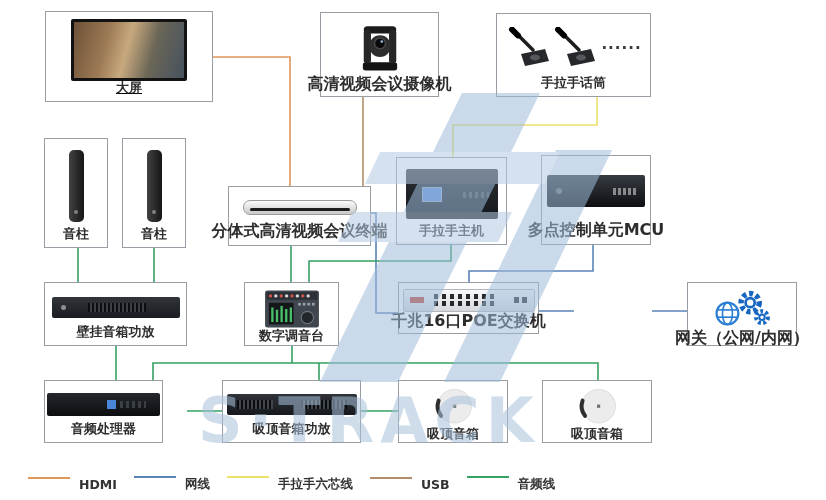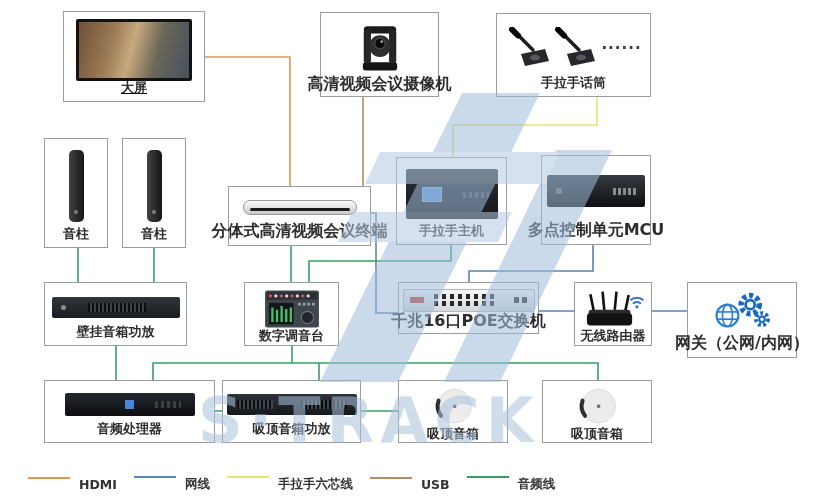--- a/index.html
+++ b/index.html
@@ -79,21 +79,21 @@
     <polyline points="116,346 116,380" fill="none" stroke-width="1.6" stroke="#35A163"></polyline>
     <polyline points="291,246 291,282" fill="none" stroke-width="1.6" stroke="#35A163"></polyline>
     <polyline points="451,245 451,261 309,261 309,282" fill="none" stroke-width="1.6" stroke="#35A163"></polyline>
     <polyline points="292,346 292,363" fill="none" stroke-width="1.6" stroke="#35A163"></polyline>
     <polyline points="153,380 153,363 598,363 598,380" fill="none" stroke-width="1.6" stroke="#35A163"></polyline>
     <polyline points="319,363 319,380" fill="none" stroke-width="1.6" stroke="#35A163"></polyline>
     <polyline points="187,411 222,411" fill="none" stroke-width="1.6" stroke="#35A163"></polyline>
     <polyline points="361,411 398,411" fill="none" stroke-width="1.6" stroke="#35A163"></polyline>
   </svg>
 
-  <div class="node" style="left:63px;top:11px;width:142px;height:91px;text-decoration:underline;">
+  <div class="node" style="left:45px;top:11px;width:168px;height:91px;text-decoration:underline;">
     <div class="art">
         <div class="tv">
           <div class="tv-screen"></div>
         </div>
       </div>
     <div class="label">大屏</div>
   </div>
 
   <div class="node" style="left:320px;top:12px;width:119px;height:85px;">
     <div class="art">
@@ -202,54 +202,38 @@
 
   <div class="node" style="left:398px;top:282px;width:141px;height:52px;">
     <div class="art">
         <div class="switch rack">
           <span class="sw-right"></span>
         </div>
       </div>
     <div class="label sm">千兆16口POE交换机</div>
   </div>
 
-  <div class="node" style="left:574px;top:282px;width:78px;height:64px;">
-    <div class="art">
-      <svg width="70" height="40" viewBox="0 0 72 46">
-        <line x1="14" y1="26" x2="10" y2="6" stroke="#111" stroke-width="3"></line>
-        <line x1="26" y1="24" x2="24" y2="3" stroke="#111" stroke-width="3"></line>
-        <line x1="38" y1="24" x2="40" y2="3" stroke="#111" stroke-width="3"></line>
-        <line x1="50" y1="26" x2="54" y2="7" stroke="#111" stroke-width="3"></line>
-        <rect x="8" y="24" width="48" height="7" rx="3" fill="#2a2a2a"></rect>
-        <rect x="6" y="28" width="52" height="14" rx="4" fill="#121212"></rect>
-        <path d="M59,17 a6,6 0 0 1 9,0" fill="none" stroke="#2f74d0" stroke-width="2.4"></path>
-        <path d="M56,13 a11,11 0 0 1 15,0" fill="none" stroke="#2f74d0" stroke-width="2.4"></path>
-        <circle cx="63.5" cy="20.5" r="1.8" fill="#2f74d0"></circle>
-      </svg>
-    </div>
-    <div class="label">无线路由器</div>
-  </div>
-
-  <div class="node" style="left:687px;top:282px;width:110px;height:76px;">
+
+  <div class="node" style="left:687px;top:282px;width:110px;height:64px;">
     <div class="art">
       <svg width="62" height="40" viewBox="0 0 66 44">
         <circle cx="17" cy="27" r="12" fill="none" stroke="#2a7fd4" stroke-width="2.4"></circle>
         <ellipse cx="17" cy="27" rx="5.5" ry="12" fill="none" stroke="#2a7fd4" stroke-width="1.8"></ellipse>
         <line x1="5.5" y1="23" x2="28.5" y2="23" stroke="#2a7fd4" stroke-width="1.8"></line>
         <line x1="5.5" y1="31" x2="28.5" y2="31" stroke="#2a7fd4" stroke-width="1.8"></line>
         <circle cx="42" cy="15" r="10" fill="none" stroke="#1767c0" stroke-width="6" stroke-dasharray="4.4 3.2"></circle>
         <circle cx="42" cy="15" r="5" fill="none" stroke="#1767c0" stroke-width="3"></circle>
         <circle cx="55" cy="31" r="6.5" fill="none" stroke="#1767c0" stroke-width="4.5" stroke-dasharray="3 2.6"></circle>
         <circle cx="55" cy="31" r="3" fill="none" stroke="#1767c0" stroke-width="2.2"></circle>
       </svg>
     </div>
     <div class="label sm">网关（公网/内网）</div>
   </div>
 
-  <div class="node" style="left:44px;top:380px;width:171px;height:63px;">
+  <div class="node" style="left:44px;top:380px;width:119px;height:63px;">
     <div class="art">
         <div class="proc rack"></div>
       </div>
     <div class="label">音频处理器</div>
   </div>
 
   <div class="node" style="left:222px;top:380px;width:139px;height:63px;">
     <div class="art">
         <div class="amp2 rack"></div>
       </div>

